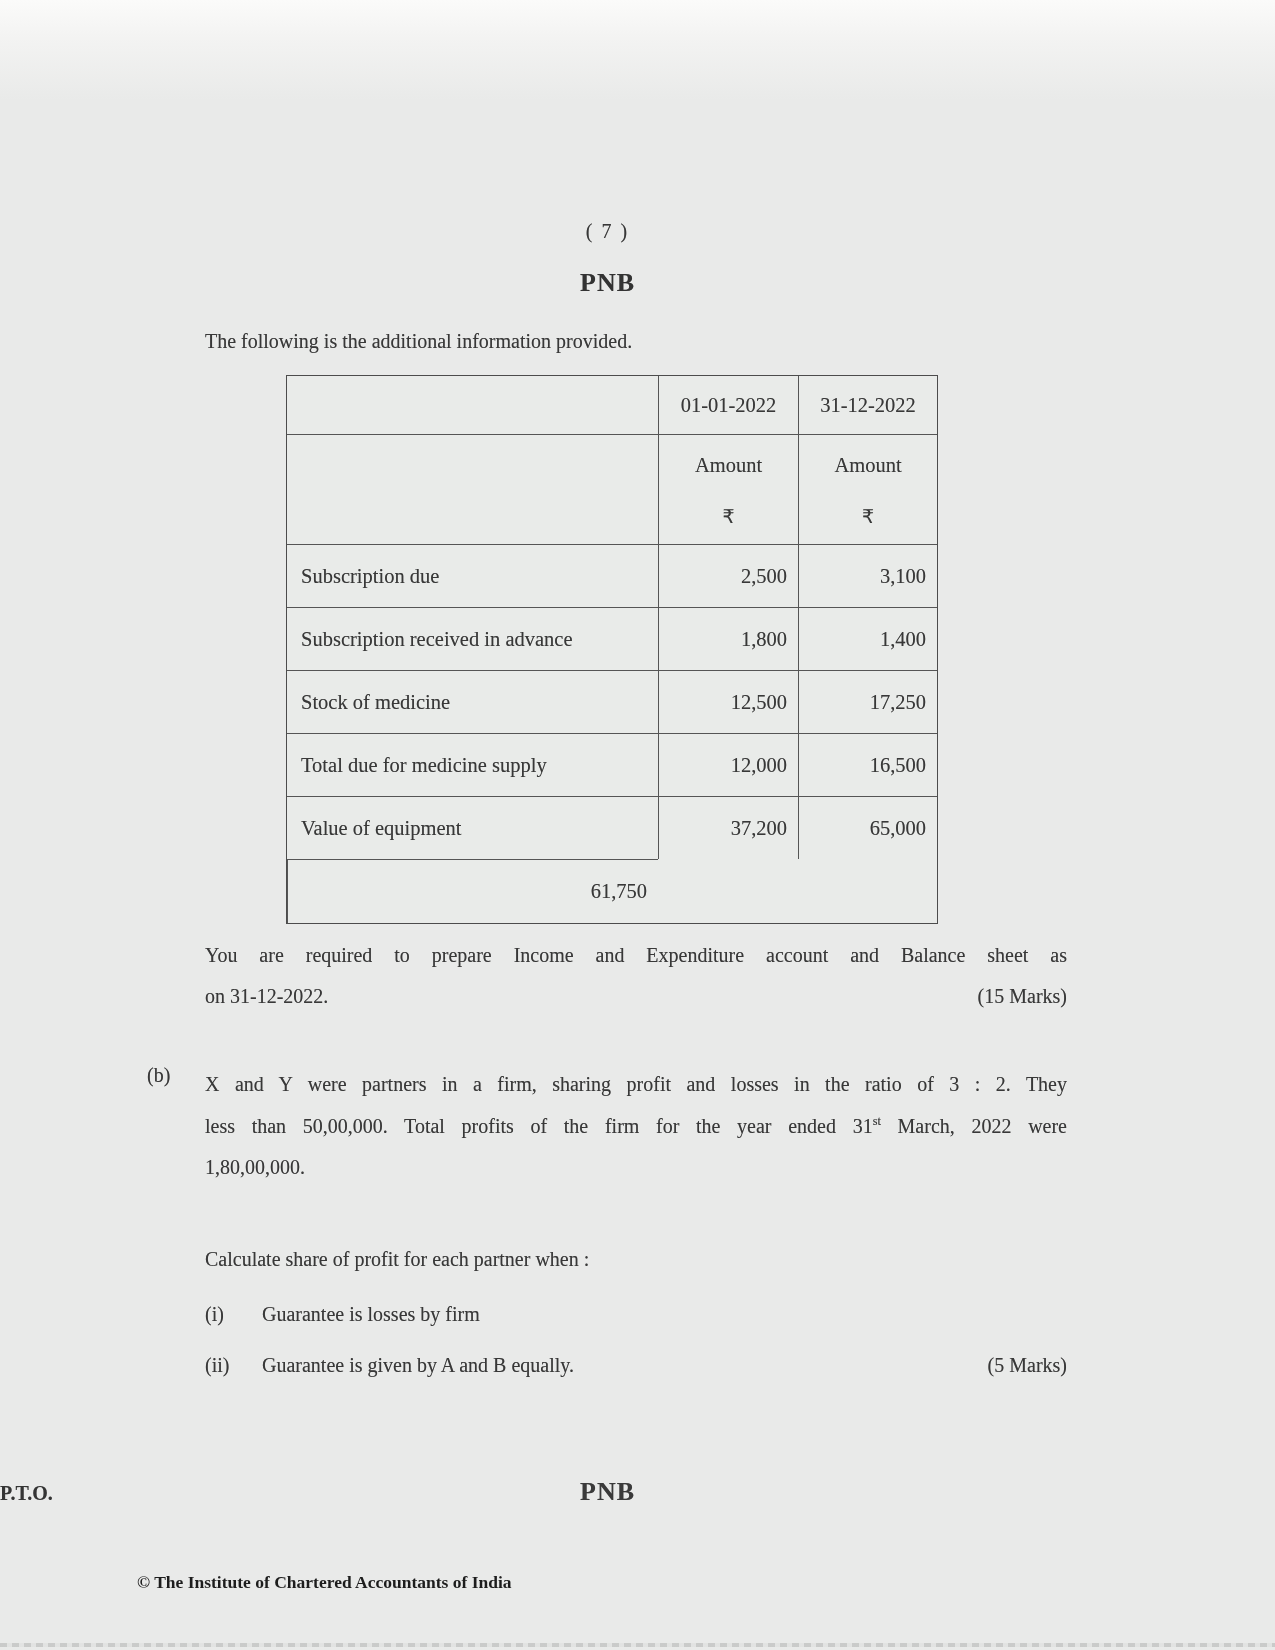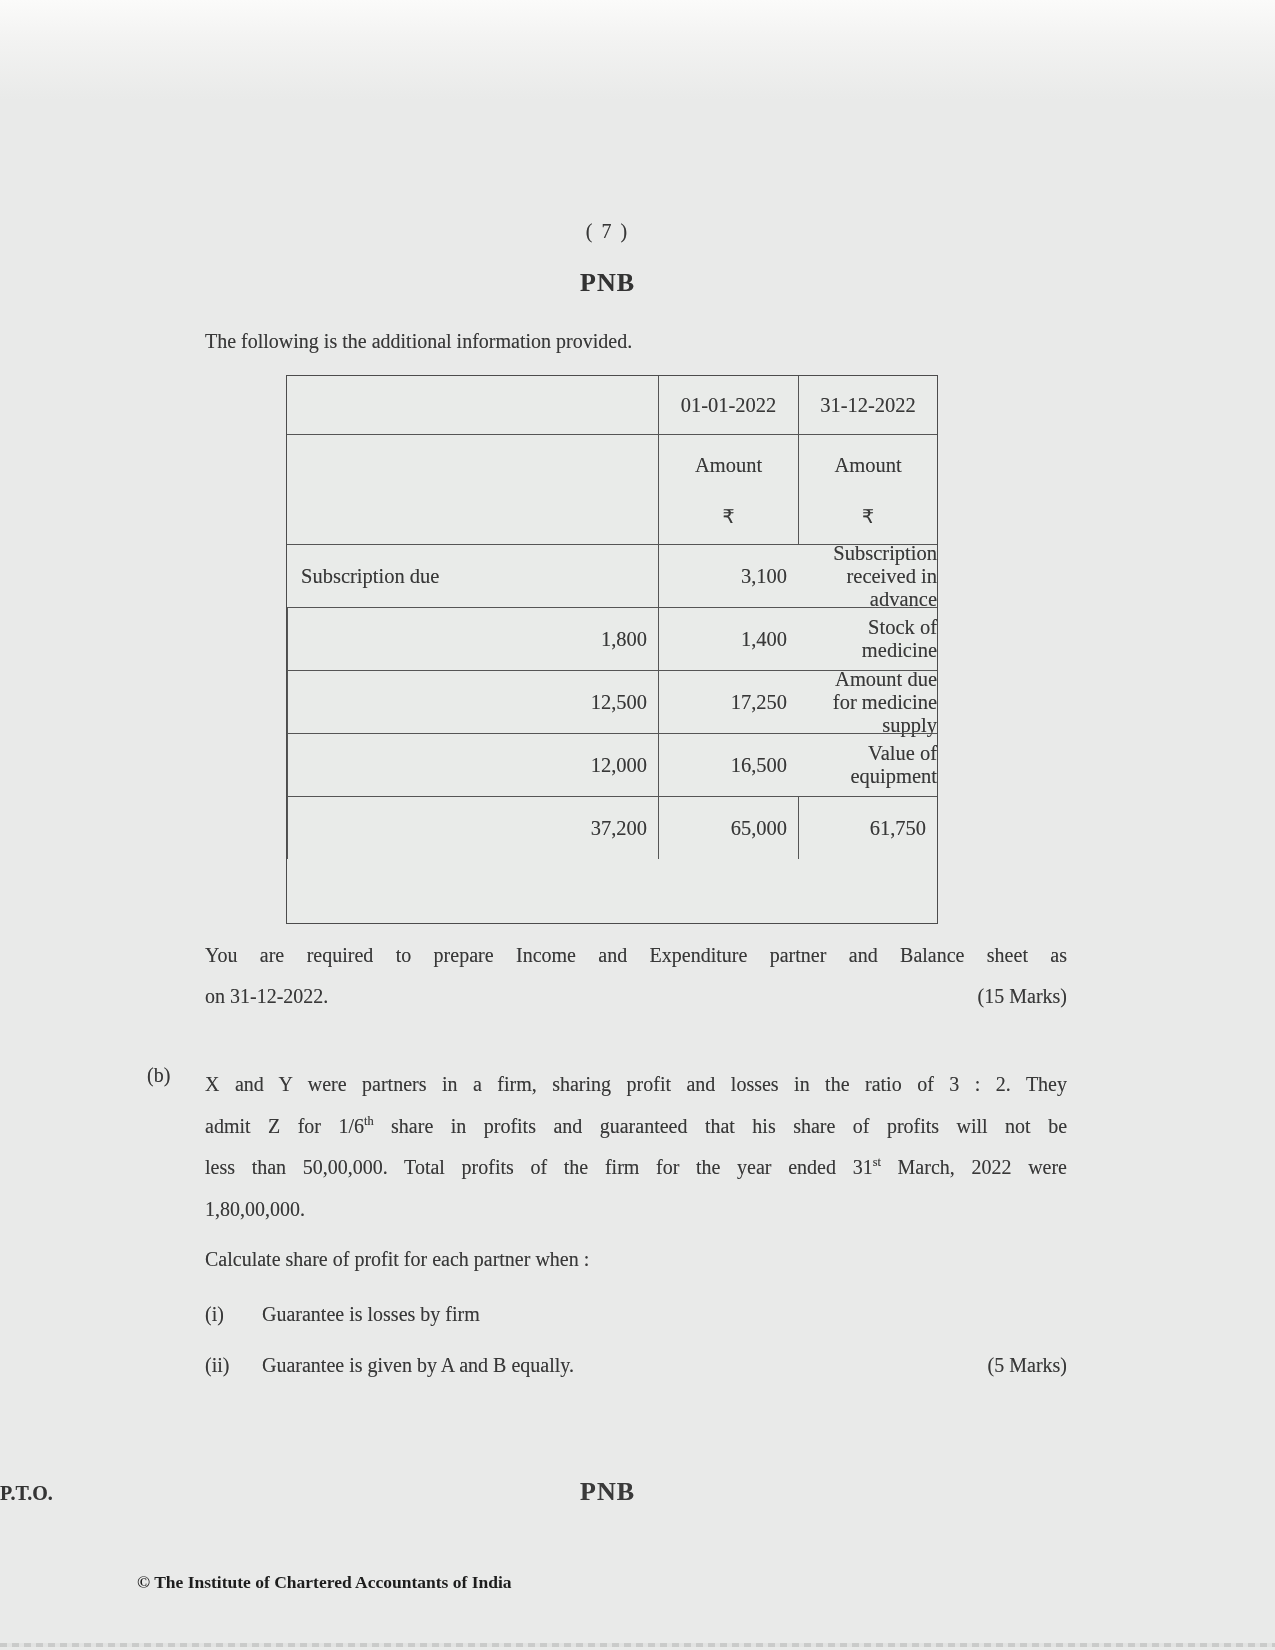--- a/index.html
+++ b/index.html
@@ -94,54 +94,54 @@
     <div class="cell amount-head txt">
       <span>Amount</span>
       <span class="rupee">₹</span>
     </div>
     <div class="cell amount-head txt">
       <span>Amount</span>
       <span class="rupee">₹</span>
     </div>
 
     <div class="cell first-col label txt">Subscription due</div>
+    <div class="cell num txt">2,500</div>
     <div class="cell num txt">3,100</div>
 
     <div class="cell first-col label txt">Subscription received in advance</div>
     <div class="cell num txt">1,800</div>
     <div class="cell num txt">1,400</div>
 
     <div class="cell first-col label txt">Stock of medicine</div>
     <div class="cell num txt">12,500</div>
     <div class="cell num txt">17,250</div>
 
-    <div class="cell first-col label txt">Amount due for medicine supply</div>
+    <div class="cell first-col label txt">Total due for medicine supply</div>
     <div class="cell num txt">12,000</div>
     <div class="cell num txt">16,500</div>
 
     <div class="cell first-col label txt">Value of equipment</div>
     <div class="cell num txt">37,200</div>
 
     <div class="cell num txt">65,000</div>
     <div class="cell num txt">61,750</div>
   </div>
 
   <div class="abs req txt">
-    <div class="jline">You are required to prepare Income and Expenditure partner and Balance sheet as</div>
+    <div class="jline">You are required to prepare Income and Expenditure account and Balance sheet as</div>
     <div class="req-row2">
       <span>on 31-12-2022.</span>
       <span>(15 Marks)</span>
     </div>
   </div>
 
   <div class="abs qb-label txt">(b)</div>
 
   <div class="abs qb-para txt">
     <div class="jline">X and Y were partners in a firm, sharing profit and losses in the ratio of 3 : 2. They</div>
-    <div class="jline"><span>admit Z for 1/6</span><span class="sup">th</span><span> share in profits and guaranteed that his share of profits will not be</span></div>
     <div class="jline"><span>less than 50,00,000. Total profits of the firm for the year ended 31</span><span class="sup">st</span><span> March, 2022 were</span></div>
     <div>1,80,00,000.</div>
   </div>
 
   <div class="abs qb-calc txt">Calculate share of profit for each partner when :</div>
 
   <div class="abs qb-item item1 txt">
     <span class="inum">(i)</span><span>Guarantee is losses by firm</span>
   </div>
 

